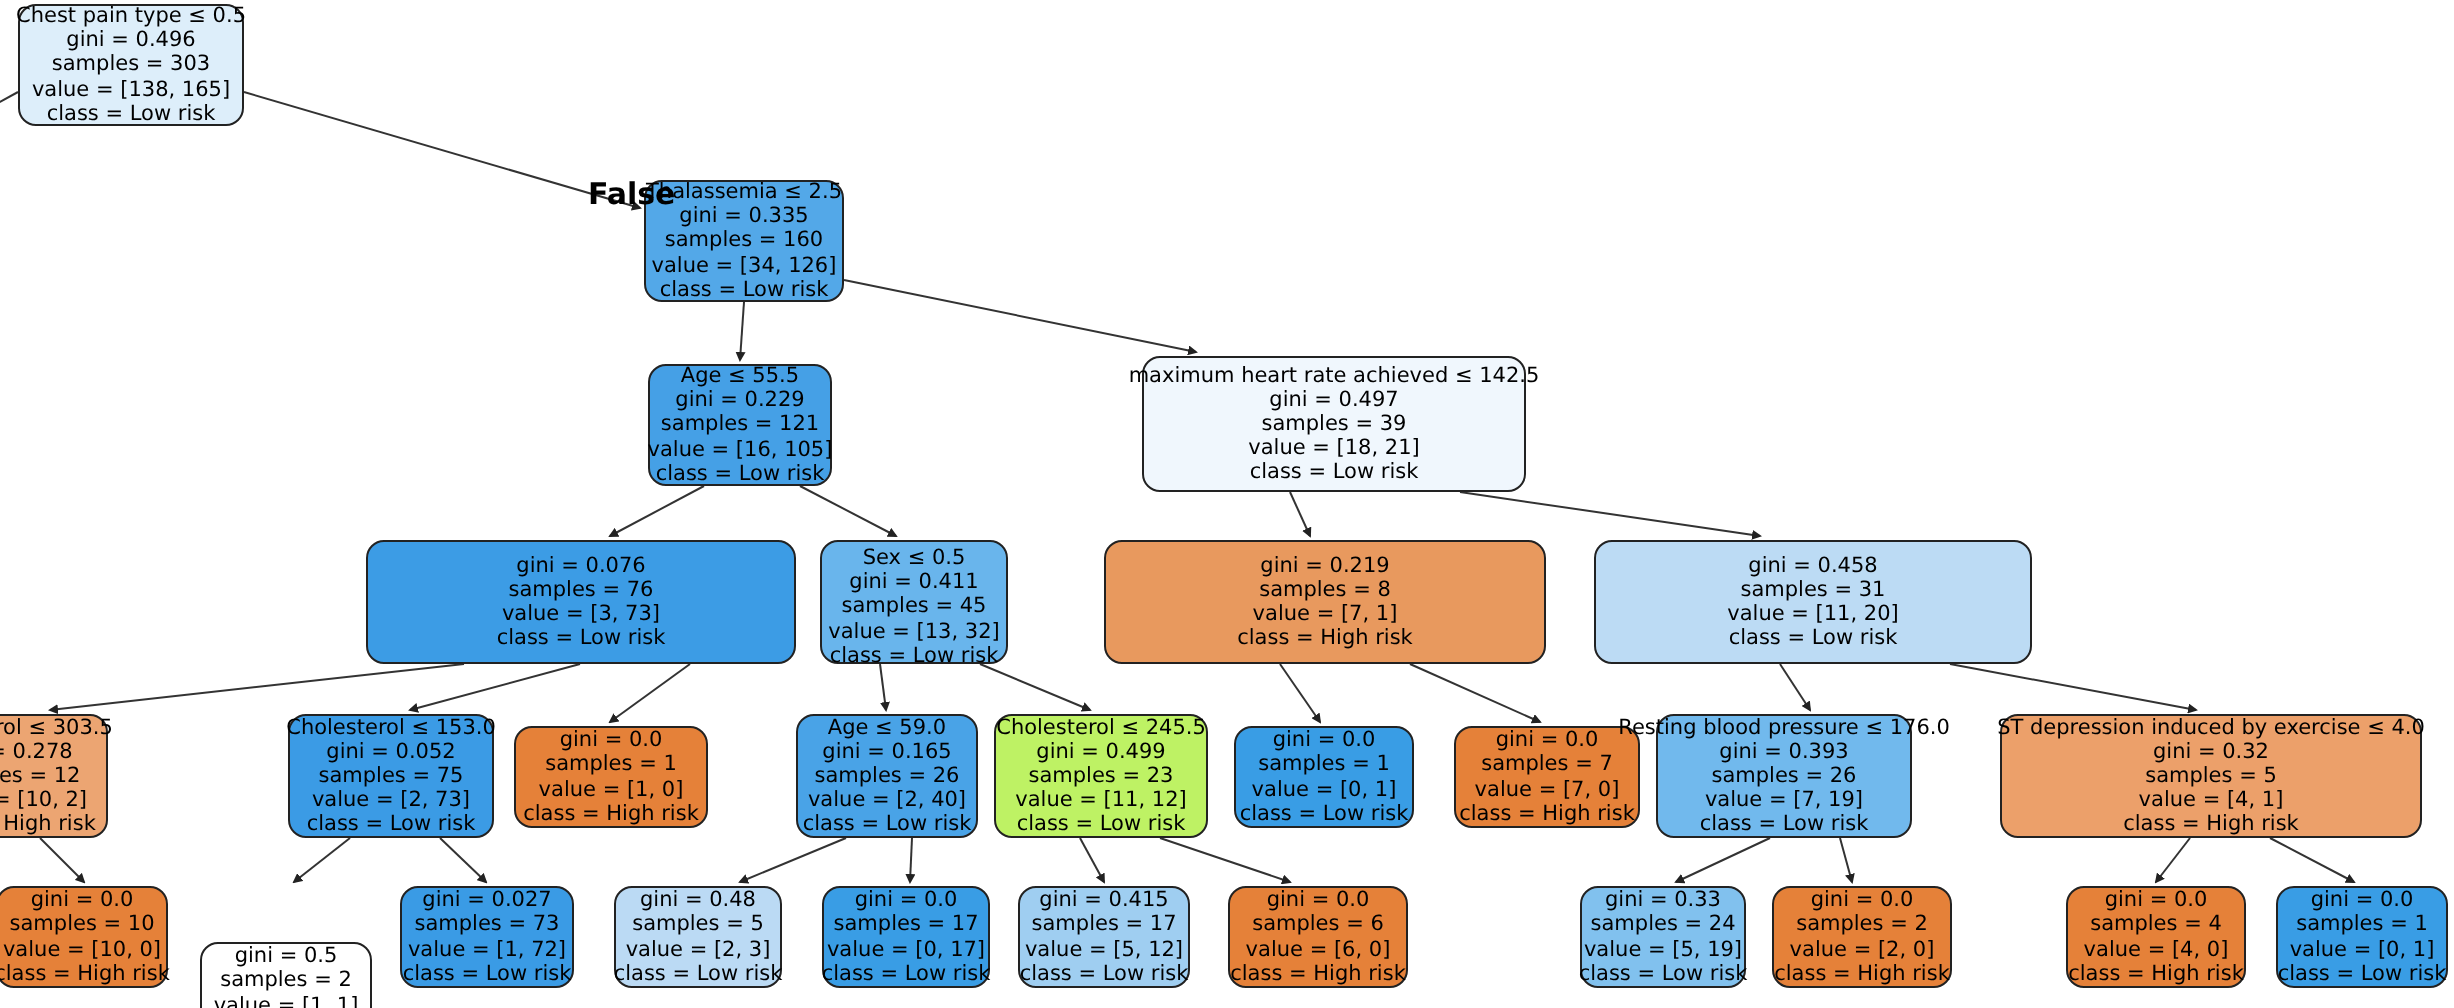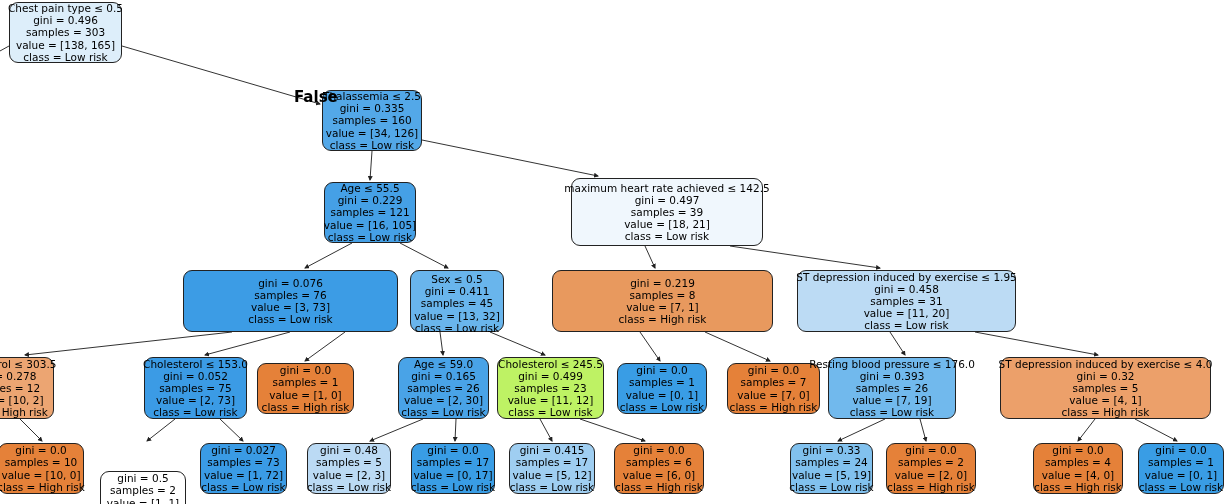--- a/index.html
+++ b/index.html
@@ -138,21 +138,20 @@
         <span class="ln">value = [13, 32]</span>
         <span class="ln">class = Low risk</span>
       </div>
       <div class="node" style="left: 552px; top: 270px; width: 221px; height: 62px; background: rgb(232, 153, 94); border-color: rgb(34, 34, 34);">
         <span class="ln">gini = 0.219</span>
         <span class="ln">samples = 8</span>
         <span class="ln">value = [7, 1]</span>
         <span class="ln">class = High risk</span>
       </div>
       <div class="node" style="left: 797px; top: 270px; width: 219px; height: 62px; background: rgb(188, 219, 244); border-color: rgb(34, 34, 34);">
-        <span class="ln">ST depression induced by exercise  ≤ 1.95</span>
         <span class="ln">gini = 0.458</span>
         <span class="ln">samples = 31</span>
         <span class="ln">value = [11, 20]</span>
         <span class="ln">class = Low risk</span>
       </div>
       <div class="node" style="left: -46px; top: 357px; width: 100px; height: 62px; background: rgb(236, 165, 114); border-color: rgb(34, 34, 34);">
         <span class="ln">Cholesterol ≤ 303.5</span>
         <span class="ln">gini = 0.278</span>
         <span class="ln">samples = 12</span>
         <span class="ln">value = [10, 2]</span>
@@ -168,21 +167,21 @@
       <div class="node" style="left: 257px; top: 363px; width: 97px; height: 51px; background: rgb(229, 129, 57); border-color: rgb(34, 34, 34);">
         <span class="ln">gini = 0.0</span>
         <span class="ln">samples = 1</span>
         <span class="ln">value = [1, 0]</span>
         <span class="ln">class = High risk</span>
       </div>
       <div class="node" style="left: 398px; top: 357px; width: 91px; height: 62px; background: rgb(73, 163, 231); border-color: rgb(34, 34, 34);">
         <span class="ln">Age ≤ 59.0</span>
         <span class="ln">gini = 0.165</span>
         <span class="ln">samples = 26</span>
-        <span class="ln">value = [2, 30]</span>
+        <span class="ln">value = [2, 40]</span>
         <span class="ln">class = Low risk</span>
       </div>
       <div class="node" style="left: 497px; top: 357px; width: 107px; height: 62px; background: #bef264; border-color: rgb(34, 34, 34);">
         <span class="ln">Cholesterol ≤ 245.5</span>
         <span class="ln">gini = 0.499</span>
         <span class="ln">samples = 23</span>
         <span class="ln">value = [11, 12]</span>
         <span class="ln">class = Low risk</span>
       </div>
       <div class="node" style="left: 617px; top: 363px; width: 90px; height: 51px; background: rgb(57, 157, 229); border-color: rgb(34, 34, 34);">

